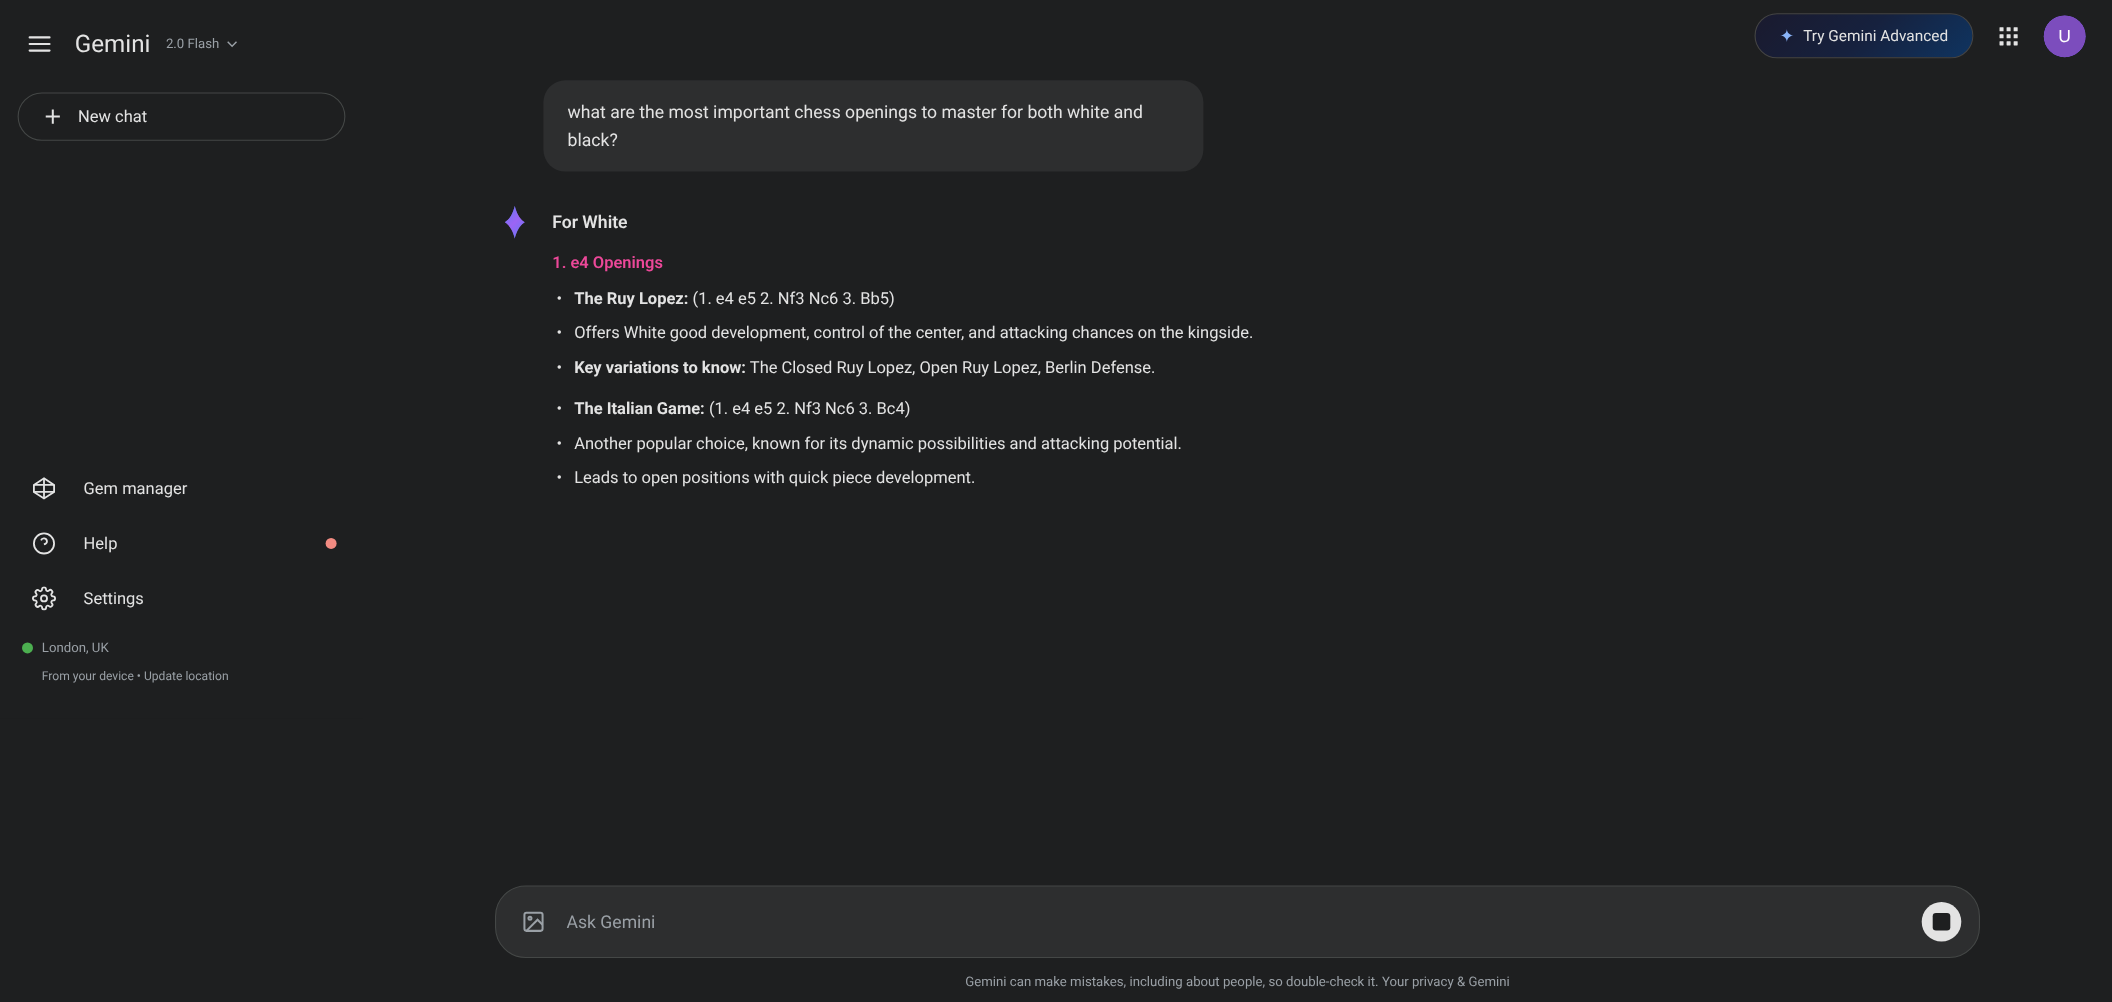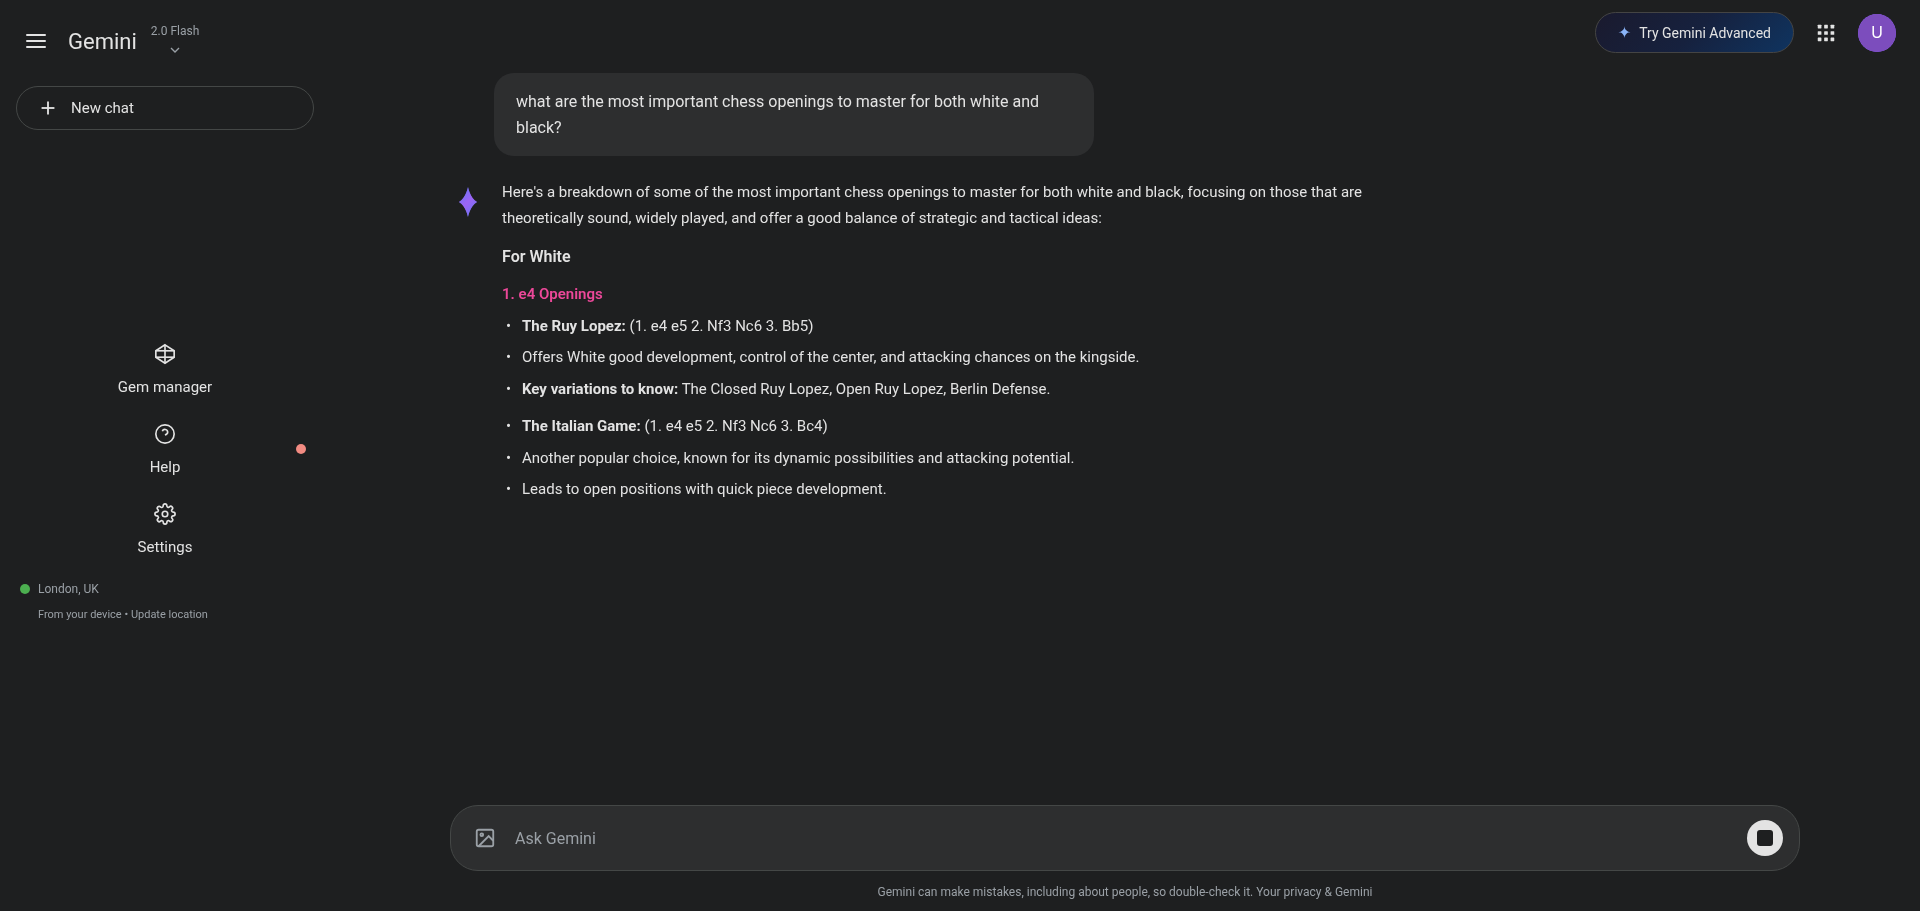--- a/index.html
+++ b/index.html
@@ -73,21 +73,20 @@
     }
 
     .model-selector {
       display: flex;
       align-items: center;
       gap: 4px;
       padding: 4px 8px;
       border-radius: 20px;
       cursor: pointer;
       background: transparent;
-      flex-direction: column;
     }
 
     .model-tag {
       font-size: 12px;
       color: #9aa0a6;
     }
 
     .chevron-down {
       width: 16px;
       height: 16px;
@@ -125,29 +124,28 @@
     }
 
     
     .sidebar-bottom {
       padding: 8px 0;
     }
 
     .sidebar-item {
       display: flex;
       align-items: center;
-      gap: 12px;
+      gap: 24px;
       padding: 12px 20px;
       border-radius: 30px;
       margin: 2px 8px;
       cursor: pointer;
       font-size: 15px;
       color: #e3e3e3;
       position: relative;
-      flex-direction: column;
     }
 
     .sidebar-item-icon {
       width: 24px;
       height: 24px;
       display: flex;
       align-items: center;
       justify-content: center;
       font-size: 20px;
     }
@@ -592,21 +590,20 @@
               <stop offset="50%" stop-color="#9c64f5"></stop>
               <stop offset="100%" stop-color="#4285f4"></stop>
             </linearGradient>
           </defs>
           <path d="M18 3C18 3 20 14 27 18C20 22 18 33 18 33C18 33 16 22 9 18C16 14 18 3 18 3Z" fill="url(#gem-grad)"></path>
           <path d="M18 3C18 3 20 14 27 18C20 22 18 33 18 33C18 33 16 22 9 18C16 14 18 3 18 3Z" fill="url(#gem-grad)" opacity="0.7"></path>
         </svg>
       </div>
 
       <div class="ai-content">
-        <p>Here's a breakdown of some of the most important chess openings to master for both white and black, focusing on those that are theoretically sound, widely played, and offer a good balance of strategic and tactical ideas:</p>
 
         <p class="for-white-label">For White</p>
 
         <h4>1. e4 Openings</h4>
 
         <ul>
           <li>
             <span class="bold-text">The Ruy Lopez:</span>
             <span> (1. e4 e5 2. Nf3 Nc6 3. Bb5)</span>
           </li>

